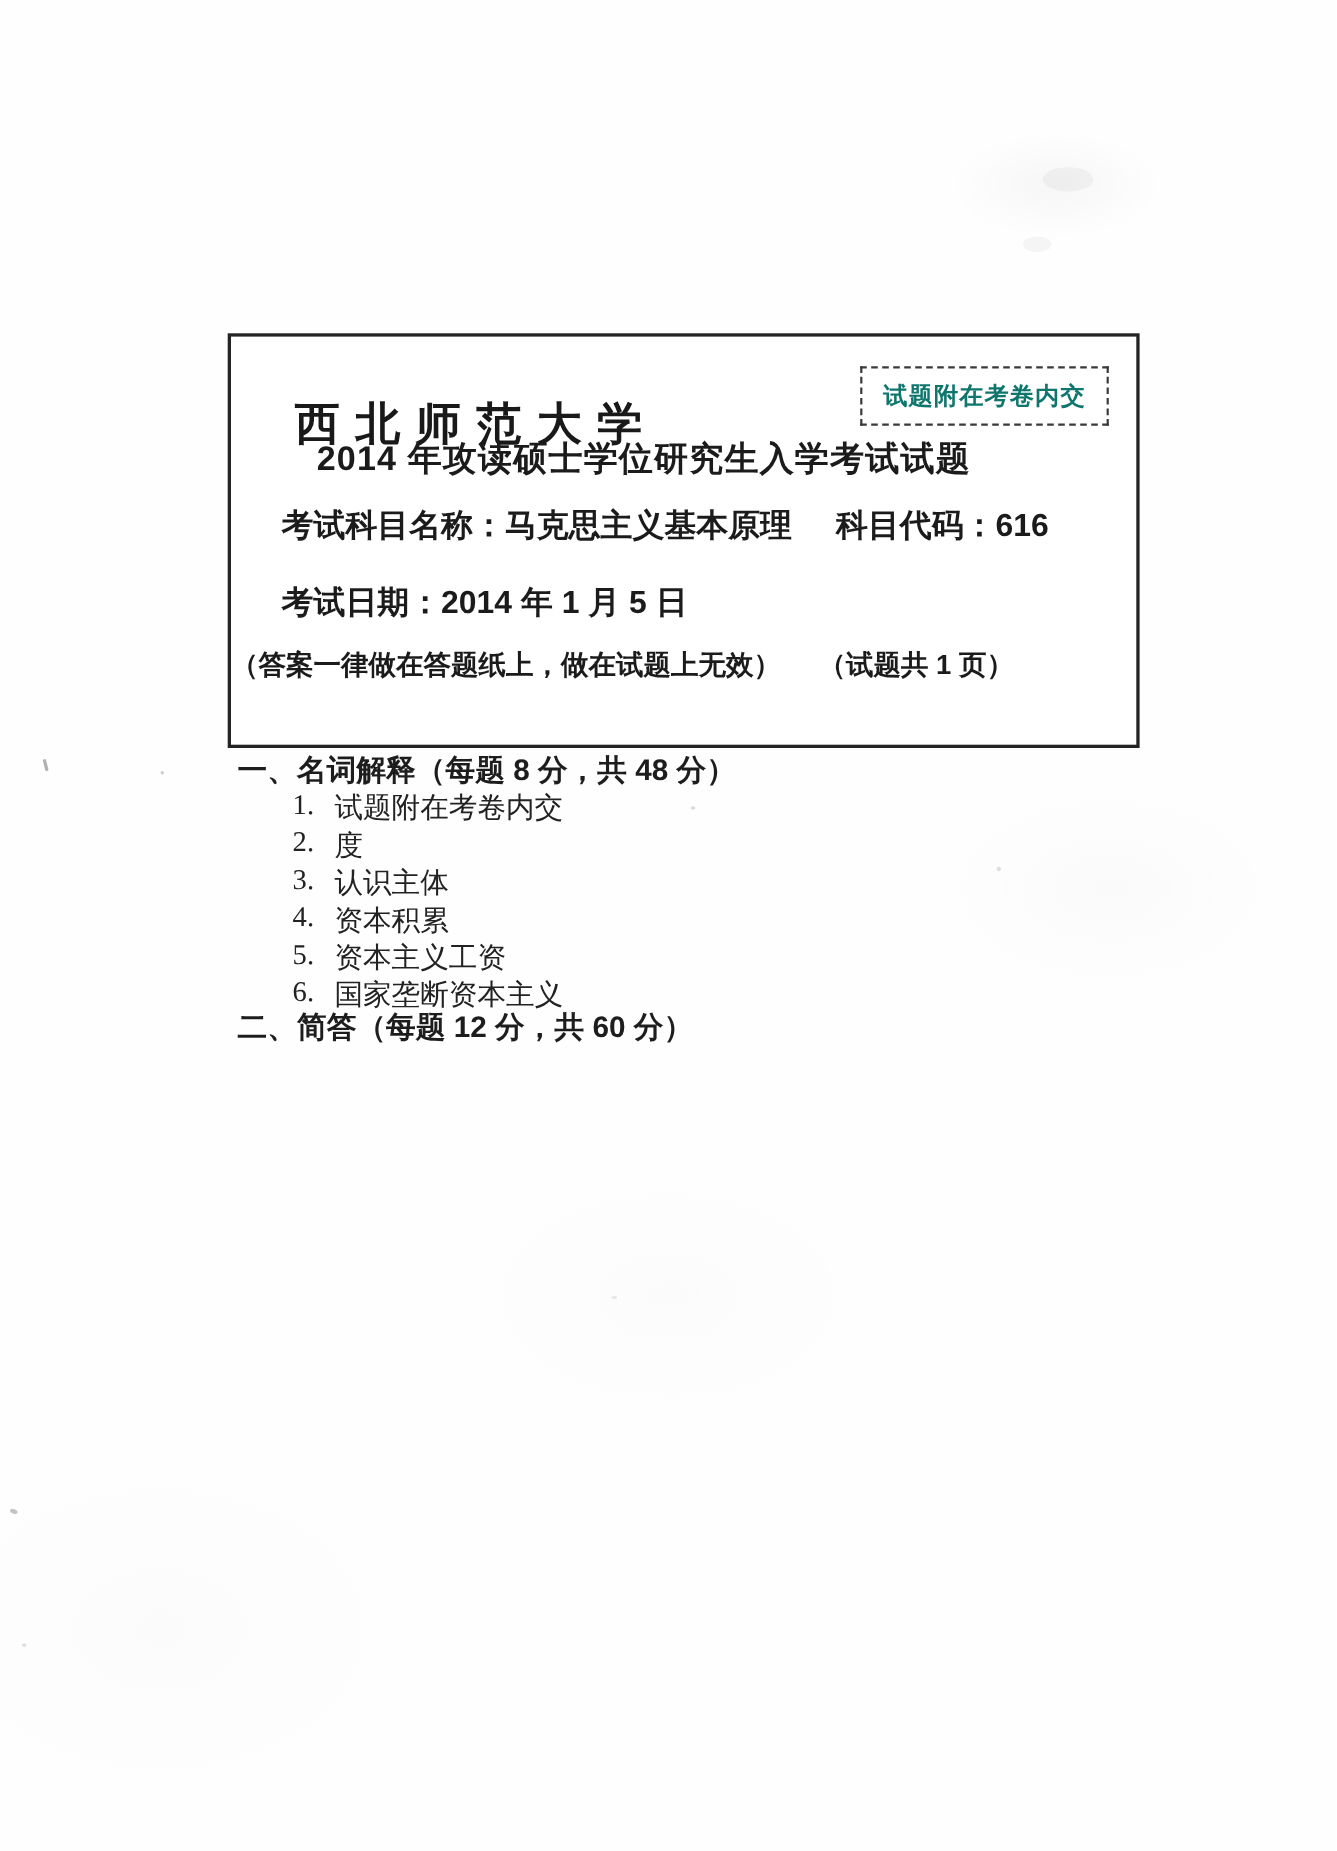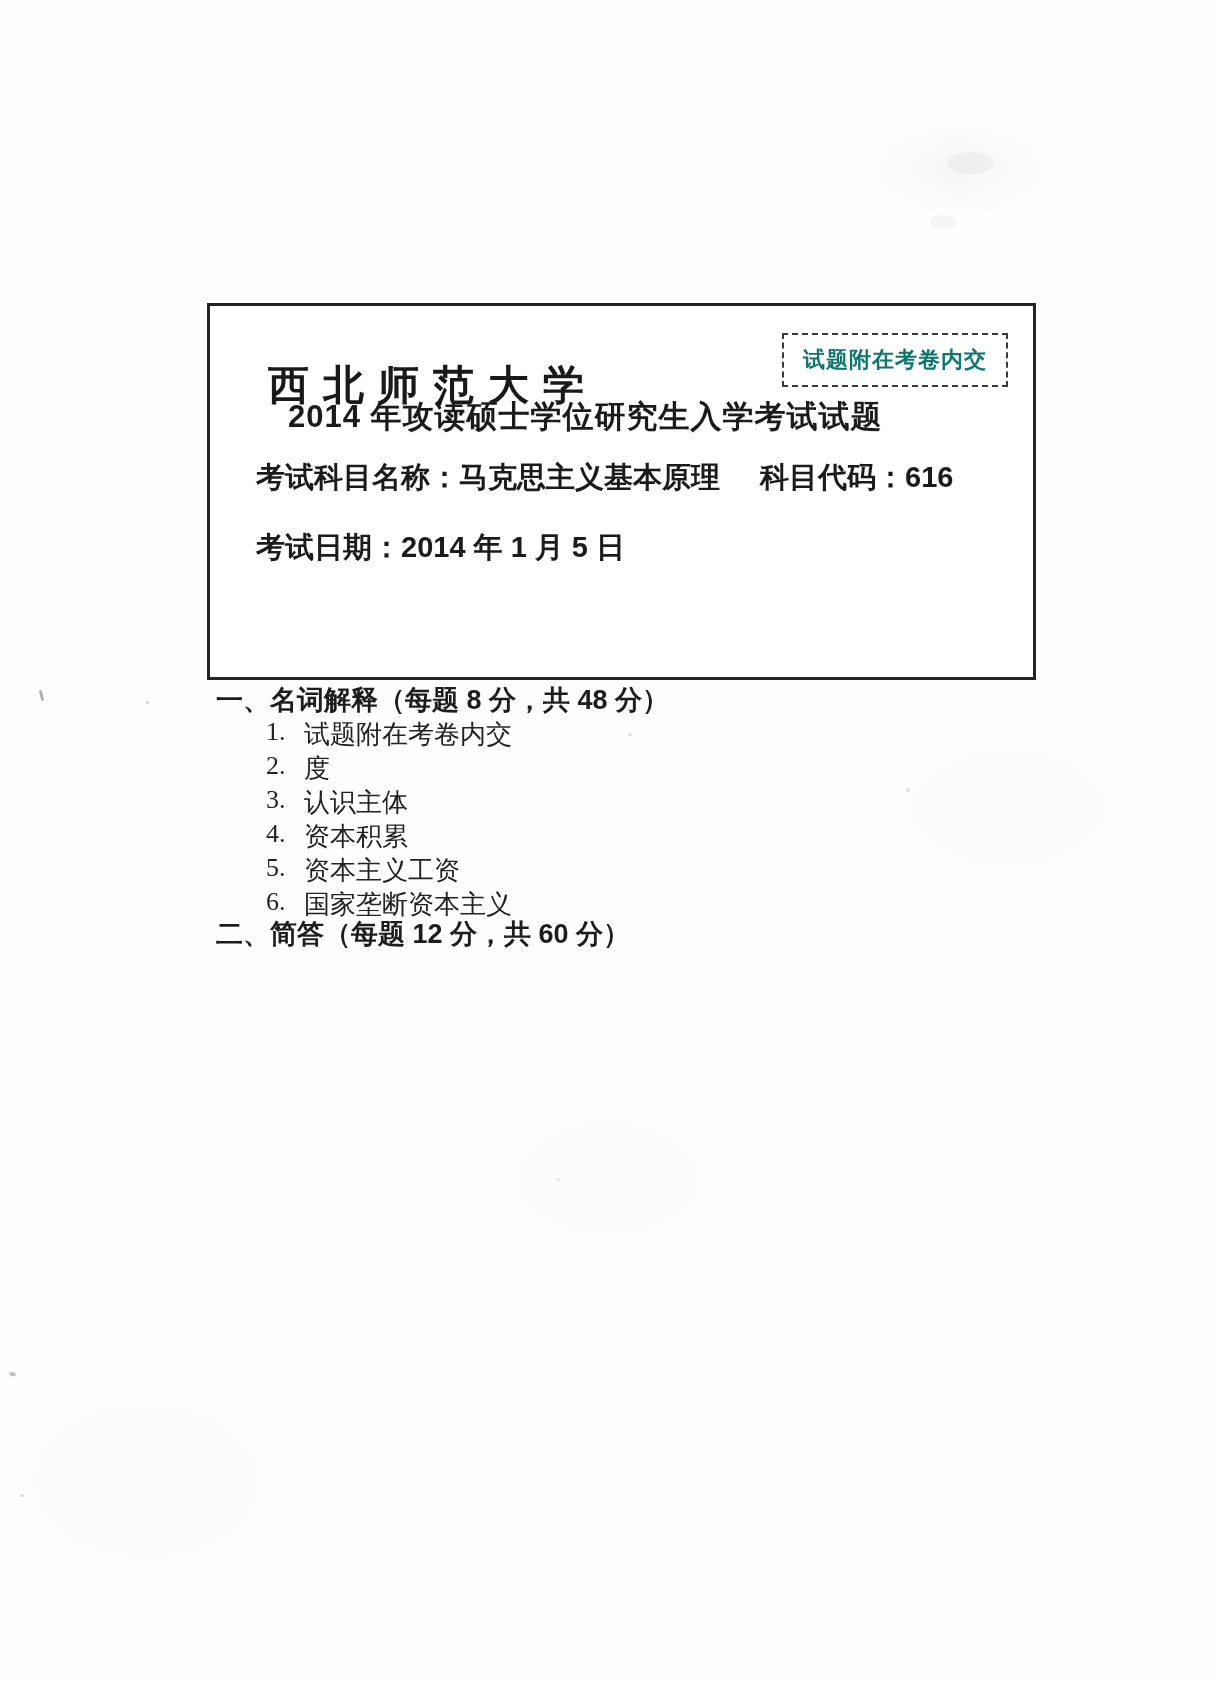--- a/index.html
+++ b/index.html
@@ -105,20 +105,24 @@
     </div>
 
     <div class="exam-title">2014 年攻读硕士学位研究生入学考试试题</div>
 
     <div class="subject-line">
       <span>考试科目名称：</span><span>马克思主义基本原理</span><span class="code-label">科目代码：</span><span>616</span>
     </div>
 
     <div class="date-line">考试日期：2014 年 1 月 5 日</div>
 
+    <div class="answer-line">
+      <span>（答案一律做在答题纸上，做在试题上无效）</span>
+      <span>（试题共 1 页）</span>
+    </div>
   </div>
 
   <div class="section-heading heading-1">一、名词解释（每题 8 分，共 48 分）</div>
 
   <div class="term-list">
     <div class="term-item">
       <span class="num">1.</span>
       <span>试题附在考卷内交</span>
     </div>
     <div class="term-item">

